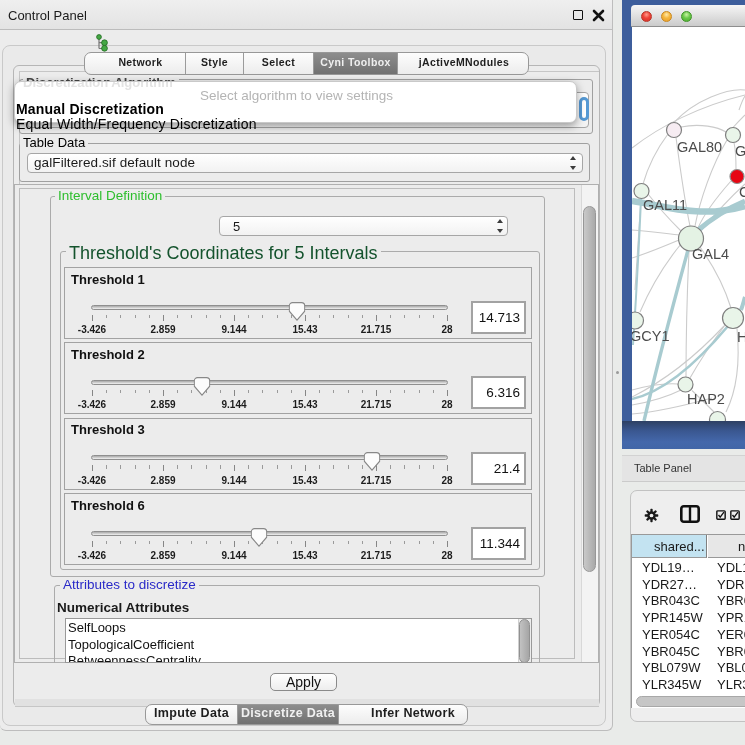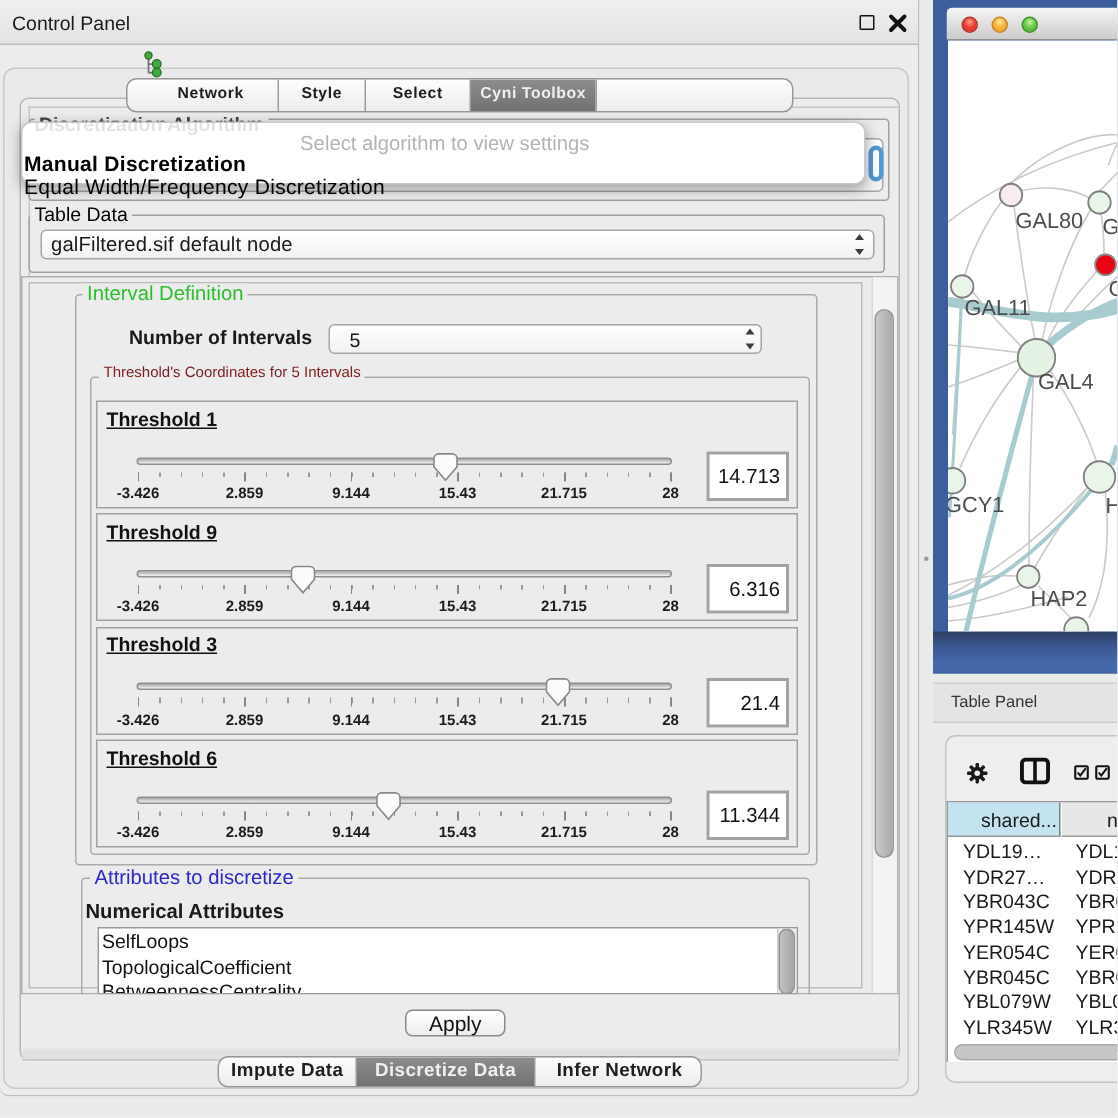--- a/index.html
+++ b/index.html
@@ -13,21 +13,21 @@
 .groupbox{position:absolute;border:1px solid #a0a0a0;border-radius:3px;}
 .grouplab{position:absolute;background:#ececec;padding:0 3px;line-height:1;}
 .combo{position:absolute;background:linear-gradient(#ffffff,#f2f2f2);border:1px solid #a6a6a6;border-radius:4px;}
 .spin{position:absolute;width:8px;height:14px;}
 .spin:before{content:"";position:absolute;left:1px;top:0;border-left:3.5px solid transparent;border-right:3.5px solid transparent;border-bottom:4.5px solid #3c3c3c;}
 .spin:after{content:"";position:absolute;left:1px;bottom:0;border-left:3.5px solid transparent;border-right:3.5px solid transparent;border-top:4.5px solid #3c3c3c;}
 .tabseg{position:absolute;top:0;height:100%;display:flex;align-items:center;justify-content:center;font-size:10.5px;font-weight:bold;letter-spacing:0.4px;color:#1e1e1e;border-right:1px solid #9b9b9b;padding-bottom:4px;}
 .btab{font-size:12.5px;letter-spacing:0.3px;padding-bottom:3px !important;}
 .tabdark{background:linear-gradient(#8d8d8d,#717171);color:#f0f0f0;}
 .thbox{position:absolute;left:64px;width:468px;height:72px;border:1px solid #a2a2a2;background:#ececec;}
-.thlab{position:absolute;left:6px;top:3.5px;font-size:13px;font-weight:bold;color:#111;text-decoration:underline;}
+.thlab{position:absolute;left:6px;top:3.5px;font-size:13px;font-weight:bold;color:#111;}
 .track{position:absolute;left:26px;width:357px;height:5px;border:1px solid #8f8f8f;border-radius:3px;background:linear-gradient(#a8a8a8,#f2f2f2);}
 .minor{position:absolute;left:27px;width:357px;height:3.5px;background:repeating-linear-gradient(to right,#9a9a9a 0 1px,transparent 1px 14.2px);}
 .major{position:absolute;left:27px;width:358px;height:6px;background:repeating-linear-gradient(to right,#868686 0 1px,transparent 1px 71px);}
 .slab{position:absolute;transform:translateX(-50%);font-size:10px;font-weight:bold;color:#1c1c1c;}
 .valbox{position:absolute;left:406px;top:33px;width:55px;height:33px;background:#fff;border:2px solid #a2a2a2;display:flex;align-items:center;justify-content:flex-end;padding-right:4px;font-size:13.5px;color:#111;text-align:center;}
 .thumb{position:absolute;transform:translateX(-50%);}
 .row1{font-size:13px;color:#111;}
 </style>
 </head>
 <body>
@@ -62,46 +62,45 @@
 
   <div class="abs" style="left:14px;top:184px;width:585px;height:479px;border:1px solid #b0b0b0;background:#ececec;"></div>
   <div class="abs" style="left:19px;top:188px;width:556px;height:471px;border:1px solid #bcbcbc;"></div>
 
   <div class="abs" style="left:581px;top:185px;width:17px;height:477px;background:#f3f3f3;border-left:1px solid #d8d8d8;"></div>
   <div class="abs" style="left:583px;top:206px;width:13px;height:366px;background:linear-gradient(90deg,#c9c9c9,#a9a9a9);border:1px solid #979797;border-radius:7px;"></div>
 
   <div class="groupbox" style="left:50px;top:196px;width:495px;height:381px;border-color:#ababab;"></div>
   <div class="grouplab" style="left:55px;top:189px;font-size:13.5px;color:#2dbe2d;">Interval Definition</div>
 
-  <div class="txt vc" style="left:86px;top:213px;height:22px;font-weight:bold;">Number of Intervals</div>
   <div class="combo" style="left:219px;top:216px;width:289px;height:20px;"></div>
   <div class="txt vc" style="left:233px;top:216px;height:20px;">5</div>
   <div class="spin" style="left:496px;top:219px;"></div>
 
   <div class="groupbox" style="left:60px;top:251px;width:480px;height:319px;border-color:#ababab;"></div>
-  <div class="grouplab" style="left:66px;top:244px;font-size:10px;color:#7f1d1d;">Threshold's Coordinates for 5 Intervals</div>
+  <div class="grouplab" style="left:66px;top:244px;font-size:18px;color:#14532d;">Threshold's Coordinates for 5 Intervals</div>
 
   <div class="thbox" style="top:267px;">
     <div class="thlab">Threshold 1</div>
     <div class="track" style="top:36.5px;"></div>
     <div class="minor" style="top:46.5px;"></div>
     <div class="major" style="top:46.5px;"></div>
     <span class="slab" style="left:27px;top:56px;">-3.426</span>
     <span class="slab" style="left:98px;top:56px;">2.859</span>
     <span class="slab" style="left:169px;top:56px;">9.144</span>
     <span class="slab" style="left:240px;top:56px;">15.43</span>
     <span class="slab" style="left:311px;top:56px;">21.715</span>
     <span class="slab" style="left:382px;top:56px;">28</span>
     <div class="valbox">14.713</div>
     <svg class="thumb" style="left:231.9px;top:33.5px;" width="17" height="19" viewBox="0 0 17 19">
           <path d="M0.8,3.8 a3.2,3.2 0 0 1 3.2,-3.2 h9 a3.2,3.2 0 0 1 3.2,3.2 v5.4 l-7.7,9 l-7.7,-9 z" fill="#fcfcfc" stroke="#888" stroke-width="1.1"></path>
         </svg>
   </div>
   <div class="thbox" style="top:342px;">
-    <div class="thlab">Threshold 9</div>
+    <div class="thlab">Threshold 2</div>
     <div class="track" style="top:36.5px;"></div>
     <div class="minor" style="top:46.5px;"></div>
     <div class="major" style="top:46.5px;"></div>
     <span class="slab" style="left:27px;top:56px;">-3.426</span>
     <span class="slab" style="left:98px;top:56px;">2.859</span>
     <span class="slab" style="left:169px;top:56px;">9.144</span>
     <span class="slab" style="left:240px;top:56px;">15.43</span>
     <span class="slab" style="left:311px;top:56px;">21.715</span>
     <span class="slab" style="left:382px;top:56px;">28</span>
     <div class="valbox">6.316</div>
@@ -153,29 +152,30 @@
     <div class="abs" style="right:1px;top:0;width:11px;height:44px;background:linear-gradient(90deg,#c2c2c2,#a5a5a5);border:1px solid #919191;border-radius:6px;"></div>
   </div>
 
   <div class="abs" style="left:15px;top:663px;width:583px;height:35px;background:#ececec;"></div>
   <div class="abs" style="left:15px;top:698.5px;width:584px;height:8.5px;background:#e1e1e1;border-bottom:1px solid #c6c6c6;"></div>
 
   <div class="abs ctr" style="left:270px;top:673px;width:67px;height:18px;background:linear-gradient(#ffffff,#ededed);border:1px solid #8a8a8a;border-radius:5px;font-size:14px;color:#111;">Apply</div>
 
   <div class="abs" style="left:145px;top:704px;width:323px;height:21px;background:linear-gradient(#fdfdfd,#ececec);border:1px solid #989898;border-radius:7px;overflow:hidden;">
     <div class="tabseg btab" style="left:0;width:92px;">Impute&nbsp;Data</div>
-    <div class="tabseg tabdark btab" style="left:92px;width:119px;">Discretize&nbsp;Data</div>
+    <div class="tabseg tabdark btab" style="left:92px;width:101px;">Discretize&nbsp;Data</div>
     <div class="tabseg btab" style="left:211px;width:112px;border-right:none;">Infer&nbsp;Network</div>
   </div>
 
   <div class="abs" style="left:84px;top:32px;width:445px;height:23px;background:linear-gradient(#fdfdfd,#ececec);border:1px solid #989898;border-radius:7px;overflow:hidden;margin-top:20px;">
     <div class="tabseg" style="left:0;width:101px;padding-left:11px;">Network</div>
     <div class="tabseg" style="left:101px;width:58px;">Style</div>
     <div class="tabseg" style="left:159px;width:70px;">Select</div>
     <div class="tabseg tabdark" style="left:229px;width:84px;">Cyni&nbsp;Toolbox</div>
+    <div class="tabseg" style="left:313px;width:132px;border-right:none;">jActiveMNodules</div>
   </div>
   <svg class="abs" style="left:92px;top:33px;" width="17" height="19" viewBox="0 0 17 19">
     <path d="M7,4 L7,15.5 M7,9.7 L12.5,9.7 M7,15.5 L12.5,15.5" stroke="#757575" stroke-width="1.2" fill="none"></path>
     <circle cx="7" cy="4" r="2.4" fill="#45a845" stroke="#206b20" stroke-width="0.8"></circle>
     <circle cx="12.5" cy="9.7" r="2.9" fill="#45a845" stroke="#206b20" stroke-width="0.8"></circle>
     <circle cx="12.5" cy="15.3" r="2.9" fill="#45a845" stroke="#206b20" stroke-width="0.8"></circle>
   </svg>
 </div>
 
 <div class="abs" style="left:616px;top:371px;width:3px;height:3px;border-radius:50%;background:#9a9a9a;"></div>

